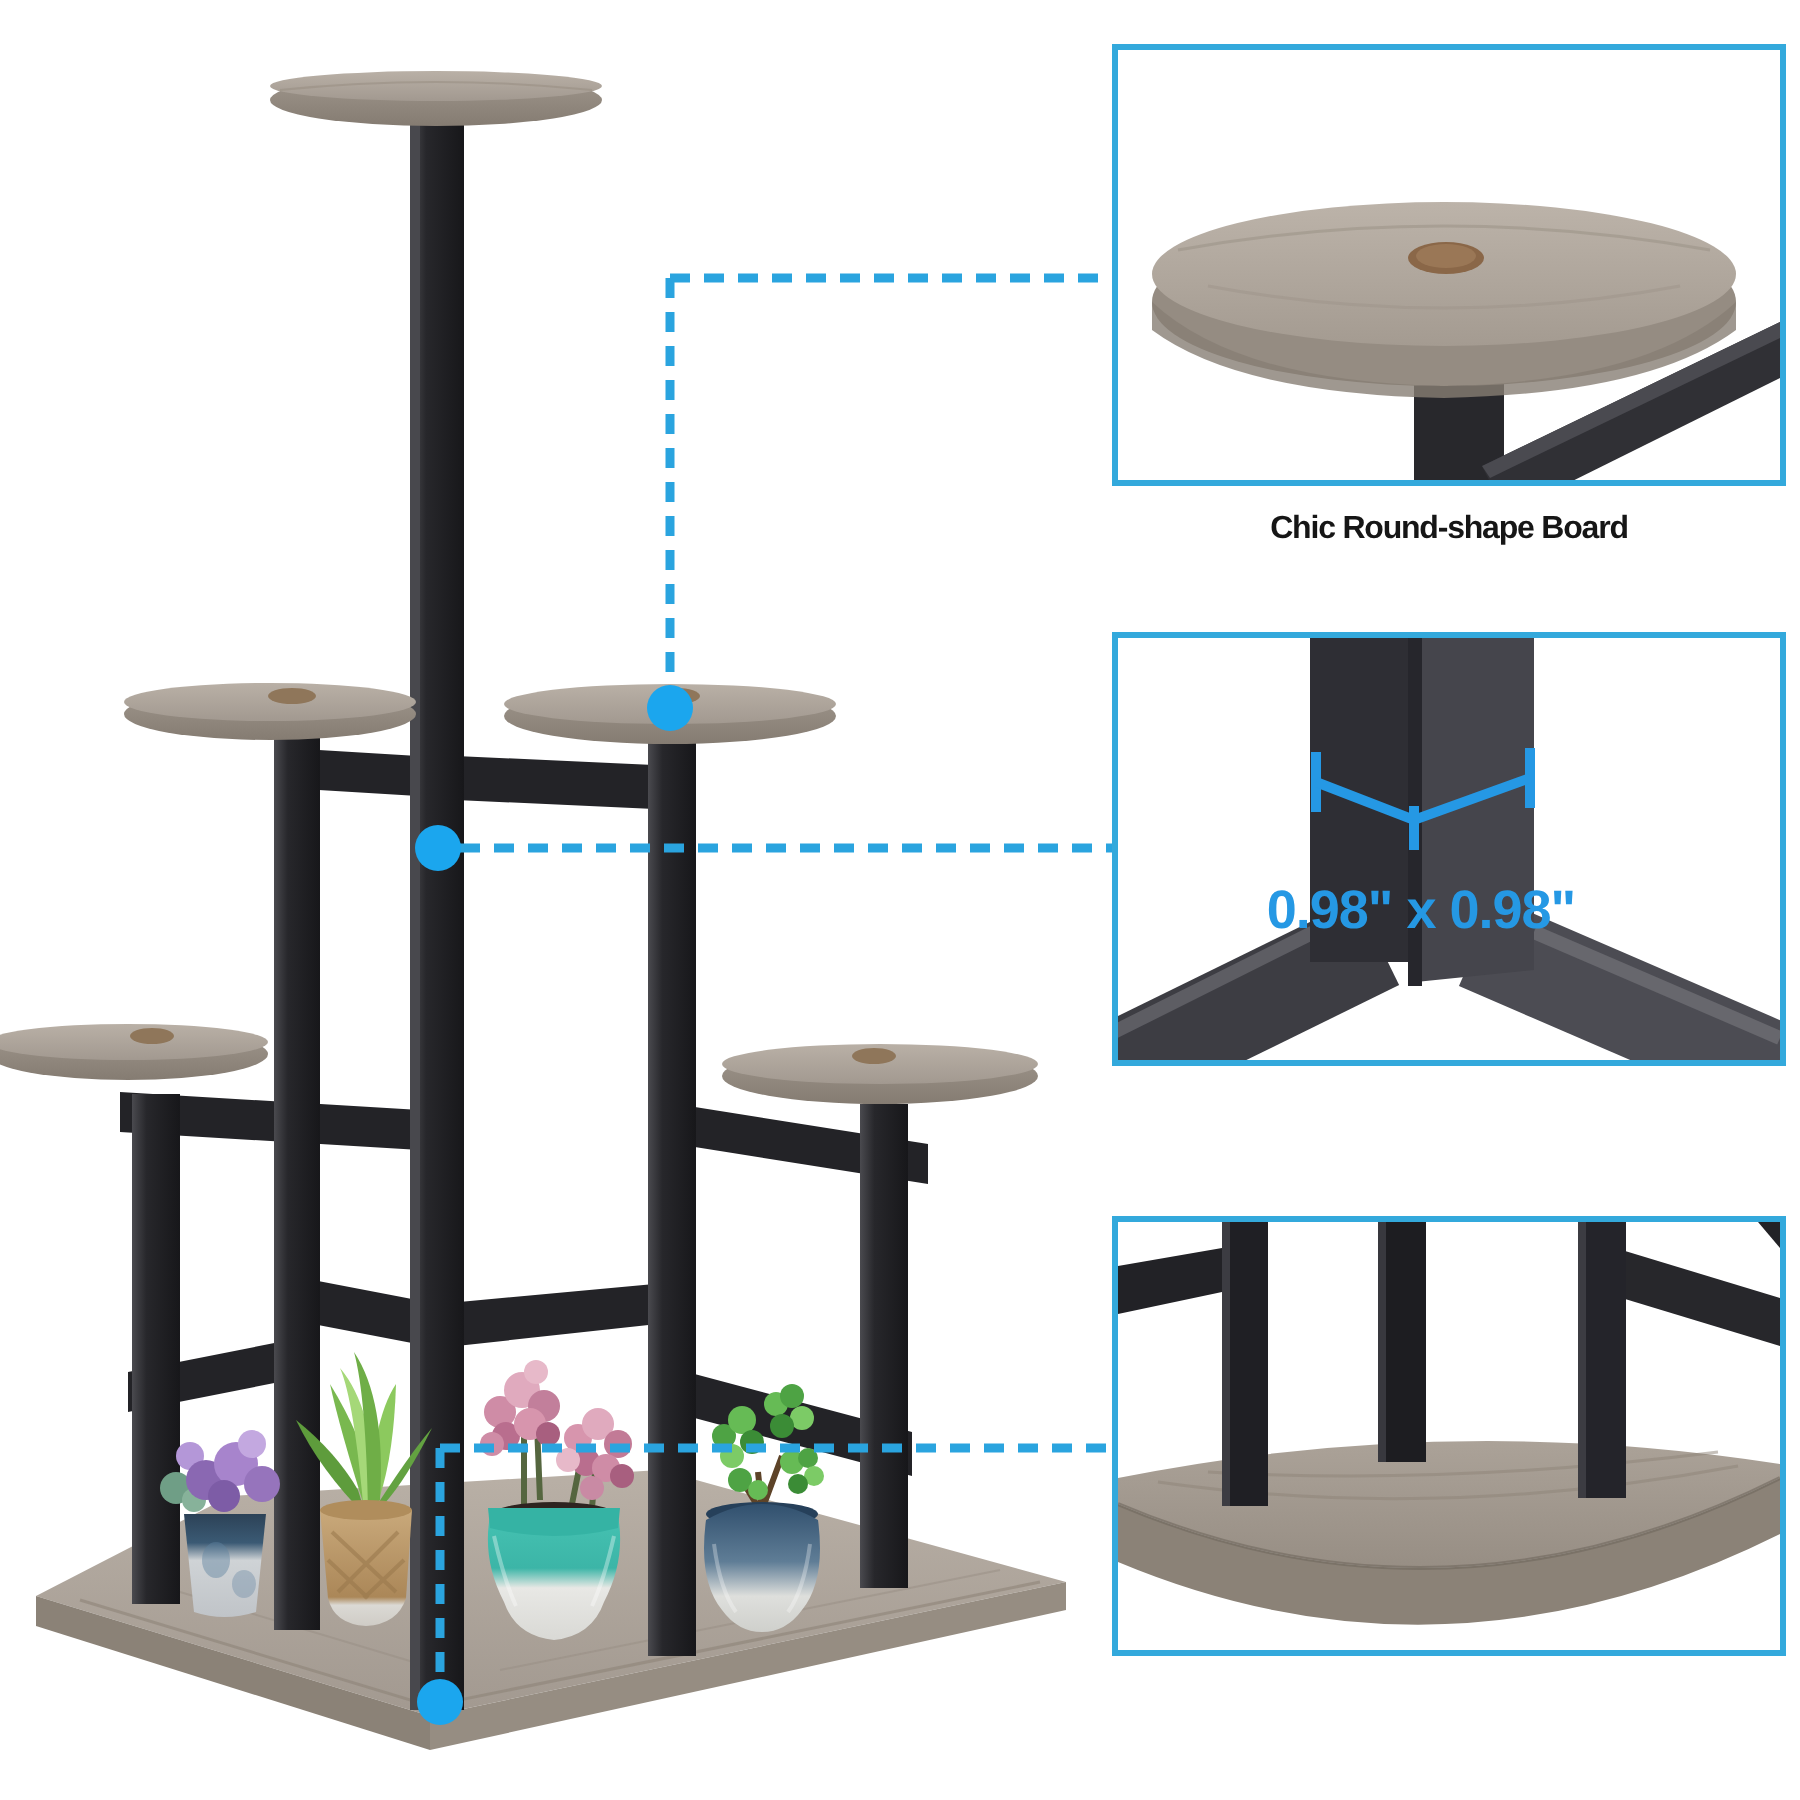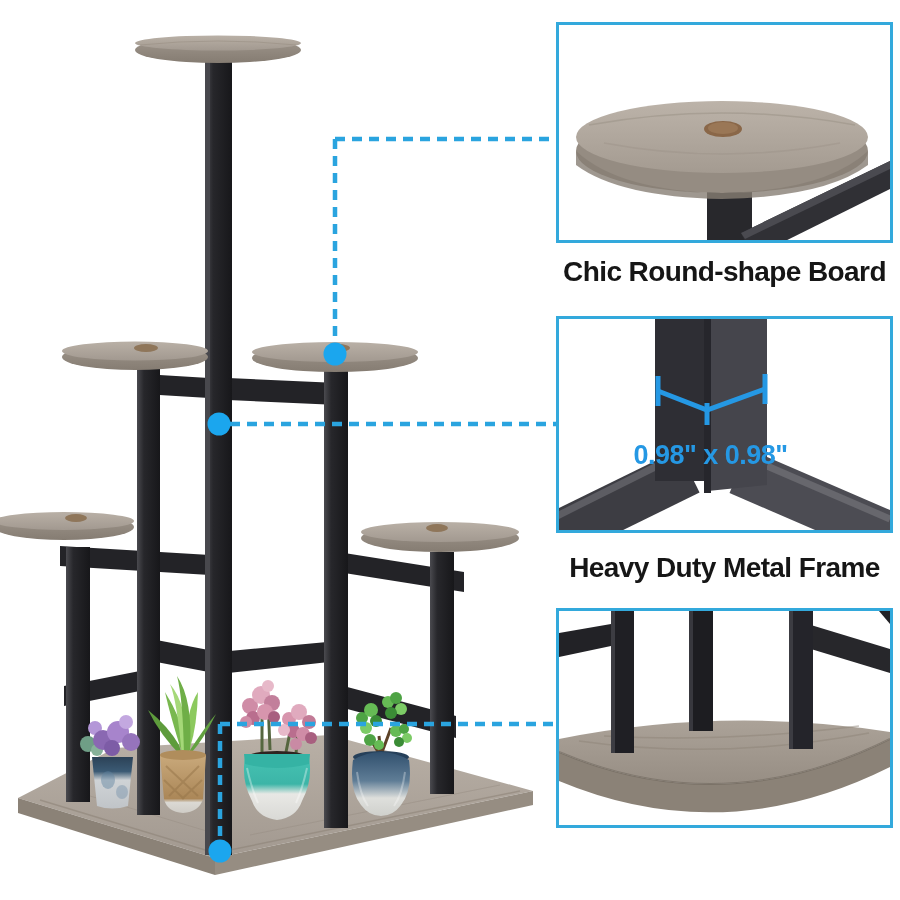--- a/index.html
+++ b/index.html
@@ -9,21 +9,21 @@
   html,body{margin:0;padding:0;background:var(--page-bg);}
   .stage{position:relative;width:900px;height:900px;background:var(--page-bg);overflow:hidden;
          font-family:"Liberation Sans",sans-serif;}
   .main-svg{position:absolute;left:0;top:0;}
   .callout-box{position:absolute;left:556px;width:337px;border:3px solid var(--accent-border);
                background:#fff;box-sizing:border-box;overflow:hidden;}
   .box-1{top:22px;height:221px;}
   .box-2{top:316px;height:217px;}
   .box-3{top:608px;height:220px;}
   .callout-label{position:absolute;left:548px;width:353px;text-align:center;
-                 font-weight:700;font-size:28px;letter-spacing:-0.6px;color:var(--label-text);
+                 font-weight:700;font-size:16px;letter-spacing:-0.6px;color:var(--label-text);
                  white-space:nowrap;}
   .label-1{top:256px;}
   .label-2{top:552px;}
   .label-3{top:845px;}
   .measurement{position:absolute;left:0;top:121px;width:100%;text-align:center;
                transform:translateX(-14px);font-weight:700;font-size:27px;letter-spacing:-0.5px;
                color:var(--measurement-text);white-space:nowrap;}
   .inner-svg{position:absolute;left:0;top:0;}
 </style>
 </head>
@@ -250,21 +250,20 @@
       <polygon points="145,0 152,0 152,174 145,174" fill="#26262c"></polygon>
       <g fill="none" style="stroke:var(--measurement-text)" stroke-width="5">
         <line x1="99" y1="57" x2="99" y2="87"></line>
         <line x1="206" y1="55" x2="206" y2="85"></line>
         <polyline points="99,72 148,91 206,70"></polyline>
         <line x1="148" y1="84" x2="148" y2="106"></line>
       </g>
     </svg>
     <div class="measurement">0.98" x 0.98"</div>
   </div>
-  <div class="callout-label label-2">Heavy Duty Metal Frame</div>
 
   <div class="callout-box box-3">
     <svg class="inner-svg" width="331" height="214" viewBox="0 0 331 214">
       <defs>
         <linearGradient id="bst" x1="0" y1="0" x2="0" y2="1">
           <stop offset="0" stop-color="#aba298"></stop>
             <stop offset="1" stop-color="#978e84"></stop>
         </linearGradient>
       </defs>
       <path d="M0,128 Q165,95 331,121 L331,128 Q165,211 0,141 Z" fill="url(#bst)"></path>

